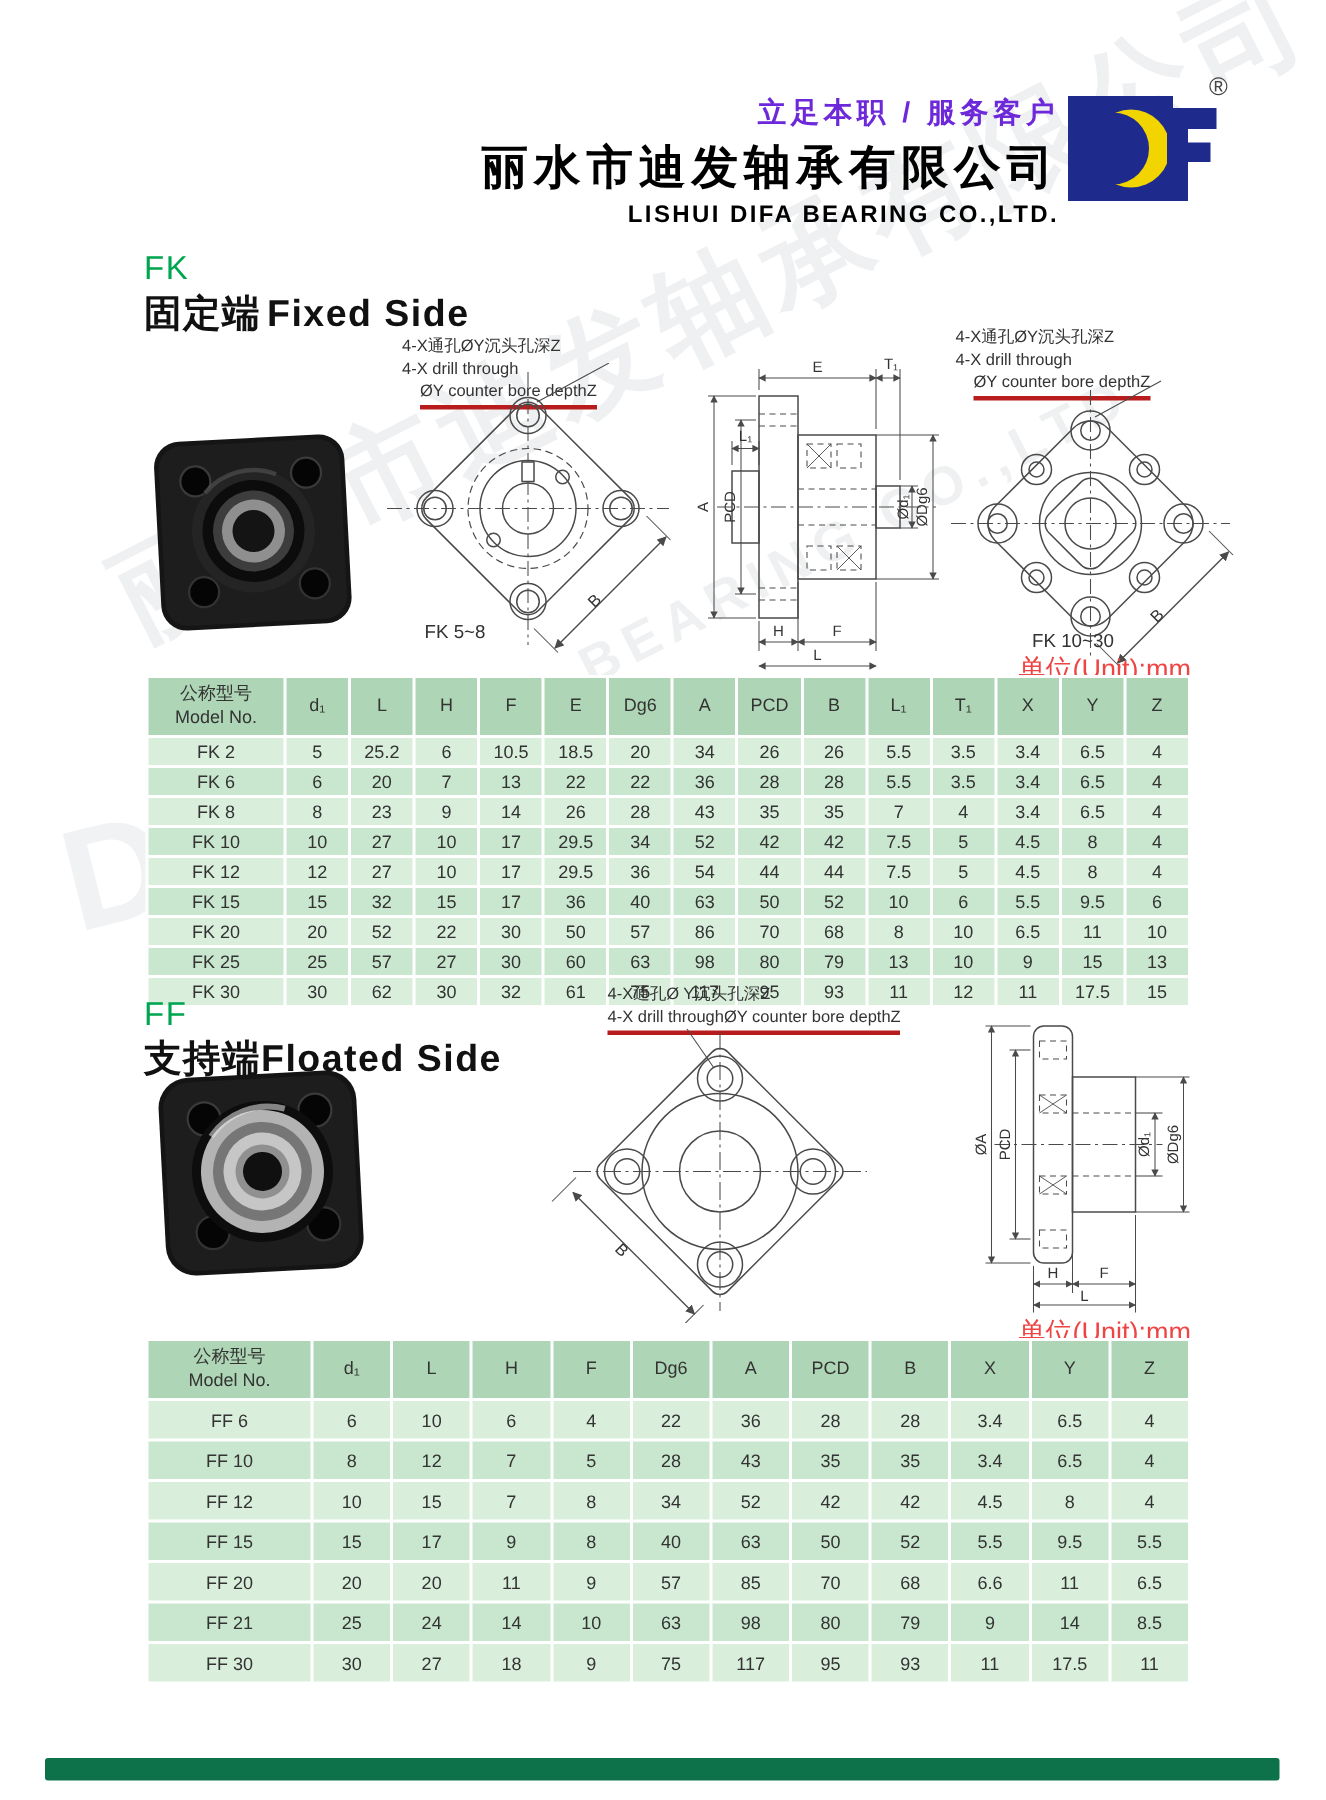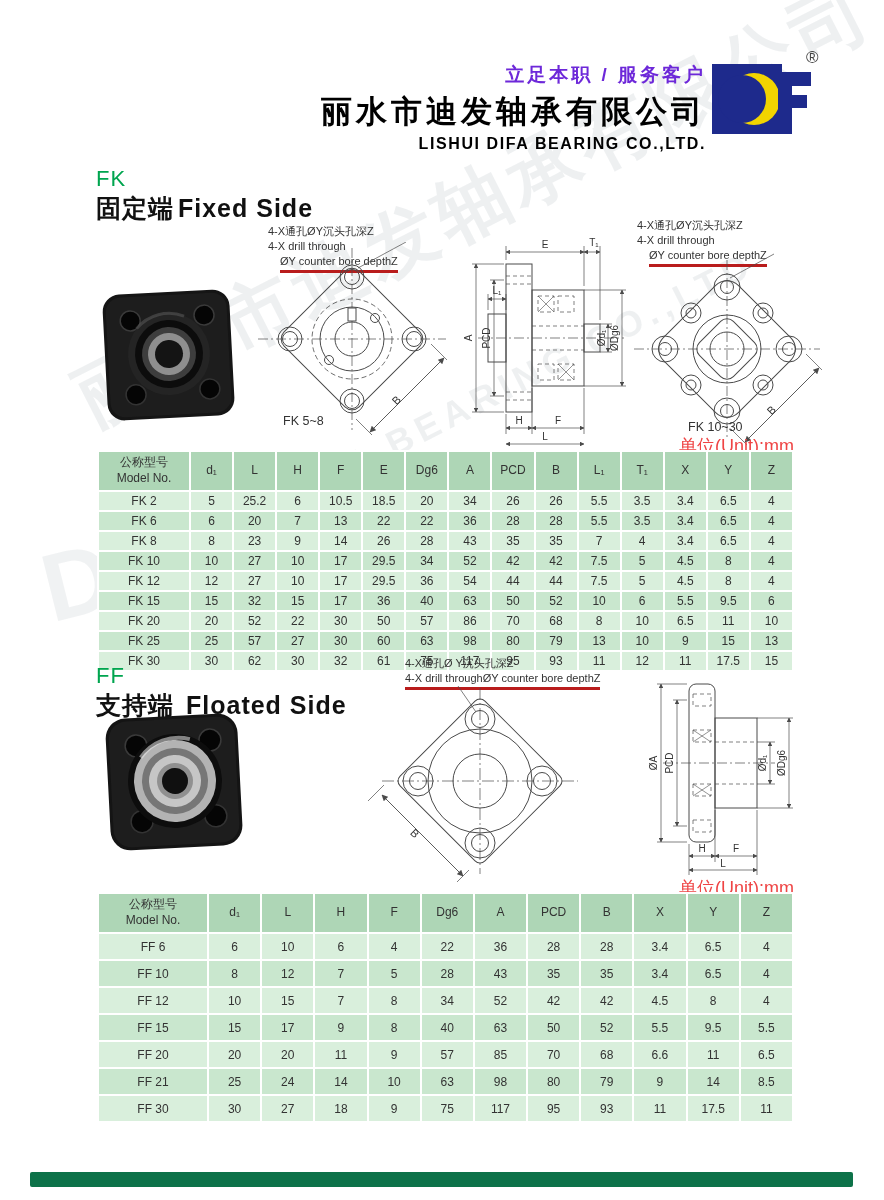--- a/index.html
+++ b/index.html
@@ -430,21 +430,21 @@
           <td>11</td>
           <td>17.5</td>
           <td>15</td>
         </tr>
       </tbody>
     </table>
 
   <div class="sec-title" style="top:663px">
     <div class="sec-code">FF</div>
     <div class="sec-name">
-      <span>支持端</span><span class="en" style="margin-left:12px">Floated Side</span>
+      <span>支持端</span><span class="en" style="margin-left:0">Floated Side</span>
     </div>
   </div>
 
   <div class="anno" style="left:405px;top:656px">
     <div>4-X通孔Ø Y沉头孔深Z</div>
     <div class="ul">4-X drill throughØY counter bore depthZ</div>
   </div>
 
   <svg class="abs z1" style="left:100px;top:700px" width="148" height="162" viewBox="0 0 148 162">
     <g transform="rotate(-3 74 81)">

